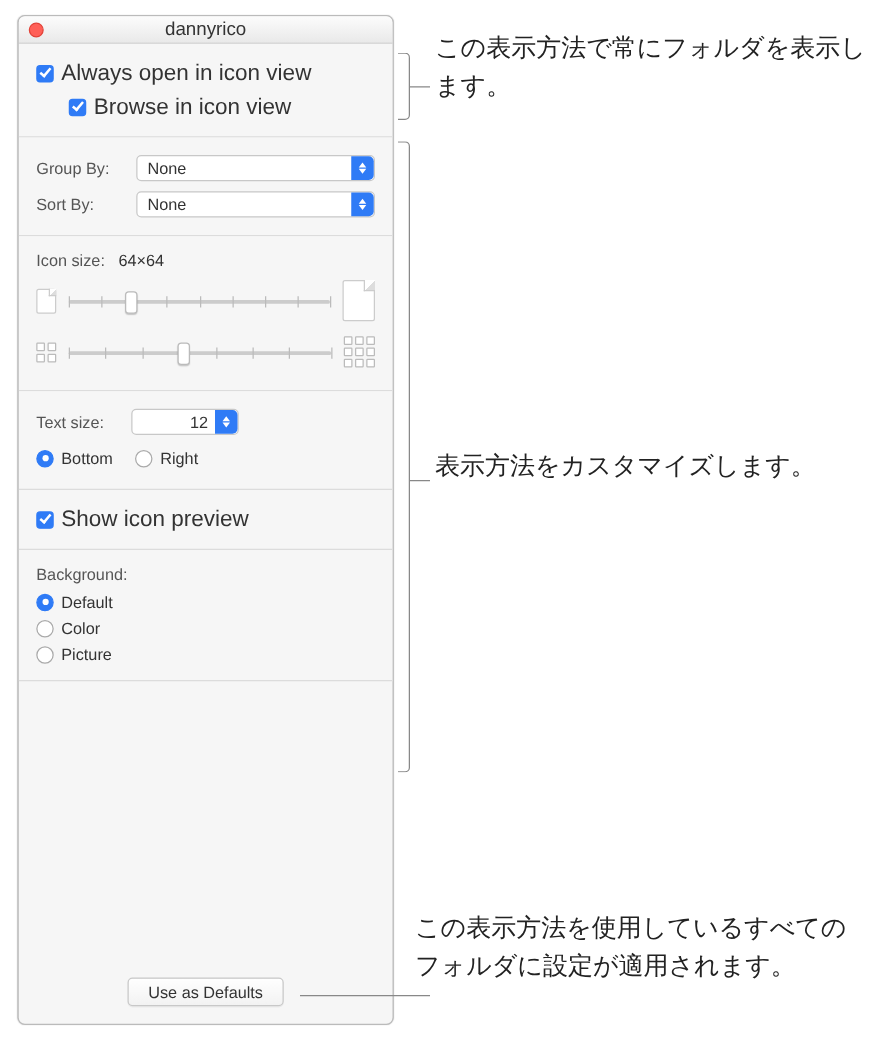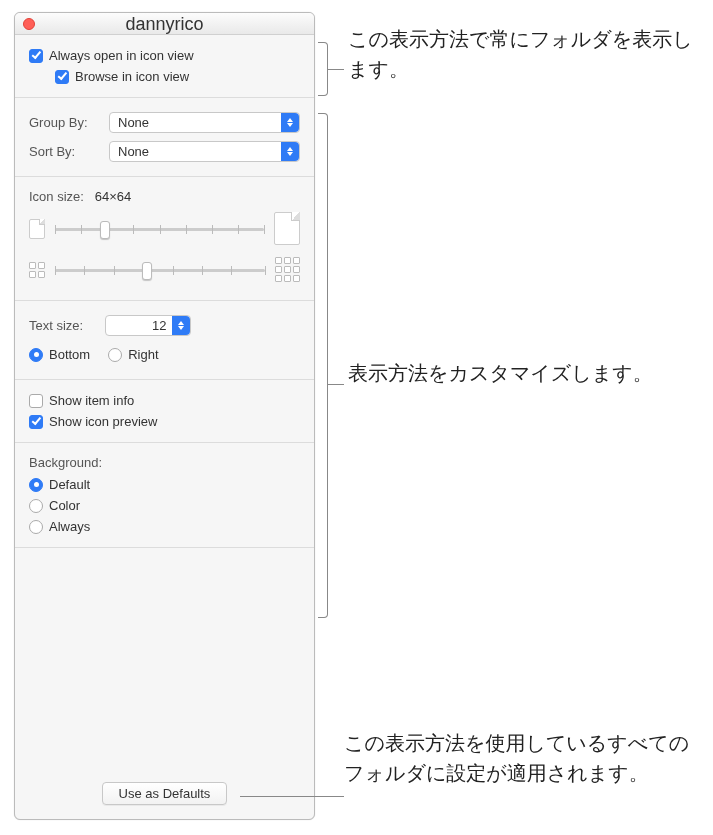--- a/index.html
+++ b/index.html
@@ -24,21 +24,21 @@
       overflow: hidden;
       box-shadow: 0 0 1px rgba(0,0,0,0.2);
     }
     .titlebar {
       height: 22px;
       background: linear-gradient(#fcfcfc,#e9e9e9);
       border-bottom: 1px solid #d0d0d0;
       position: relative;
       text-align: center;
       line-height: 22px;
-      font-size: 18px;
+      font-size: 15px;
       color: #333;
     }
     .close-dot {
       position: absolute;
       left: 8px;
       top: 5px;
       width: 12px;
       height: 12px;
       border-radius: 50%;
       background: #ff5f57;
@@ -47,21 +47,21 @@
     .section {
       border-bottom: 1px solid #dcdcdc;
       padding: 10px 14px;
       background: #f6f6f6;
     }
     .checkbox-row {
       display: flex;
       align-items: center;
       gap: 6px;
       padding: 3px 0;
-      font-size: 13px;
+      font-size: 18px;
     }
     .checkbox-row.indent { padding-left: 26px; }
     .checkbox {
       width: 14px; height: 14px;
       border: 1px solid #aaa;
       border-radius: 3px;
       background: #fff;
       display: inline-flex;
       align-items: center;
       justify-content: center;
@@ -366,53 +366,49 @@
       </div>
       <div class="radio-row">
         <span class="radio"></span>
         <span>Right</span>
       </div>
     </div>
   </div>
 
   <div class="section">
     <div class="checkbox-row">
-      <span class="checkbox"></span>
-      <span>Show item info</span>
-    </div>
-    <div class="checkbox-row">
       <span class="checkbox checked"></span>
       <span>Show icon preview</span>
     </div>
   </div>
 
   <div class="section">
     <div class="field-label">Background:</div>
     <div class="radio-row">
       <span class="radio checked"></span>
       <span>Default</span>
     </div>
     <div class="radio-row">
       <span class="radio"></span>
       <span>Color</span>
     </div>
     <div class="radio-row">
       <span class="radio"></span>
-      <span>Always</span>
+      <span>Picture</span>
     </div>
   </div>
 
   <div class="footer">
     <span class="button">Use as Defaults</span>
   </div>
 </div>
 
 <div class="bracket" style="left:318px; top:42px; width:10px; height:54px;"></div>
 <div class="callout-line" style="left:328px; top:69px; width:16px;"></div>
 
 <div class="bracket" style="left:318px; top:113px; width:10px; height:505px;"></div>
 <div class="callout-line" style="left:328px; top:384px; width:16px;"></div>
 
 <div class="callout-line" style="left:240px; top:796px; width:104px;"></div>
 
 <div class="annotation" style="left:348px; top:24px; width:350px;">この表示方法で常にフォルダを表示します。</div>
 <div class="annotation" style="left:348px; top:358px; width:350px;">表示方法をカスタマイズします。</div>
-<div class="annotation" style="left:344px; top:728px; width:350px;">この表示方法を使用しているすべてのフォルダに設定が適用されます。</div>
+<div class="annotation" style="left:332px; top:728px; width:350px;">この表示方法を使用しているすべてのフォルダに設定が適用されます。</div>
 
 </body></html>

